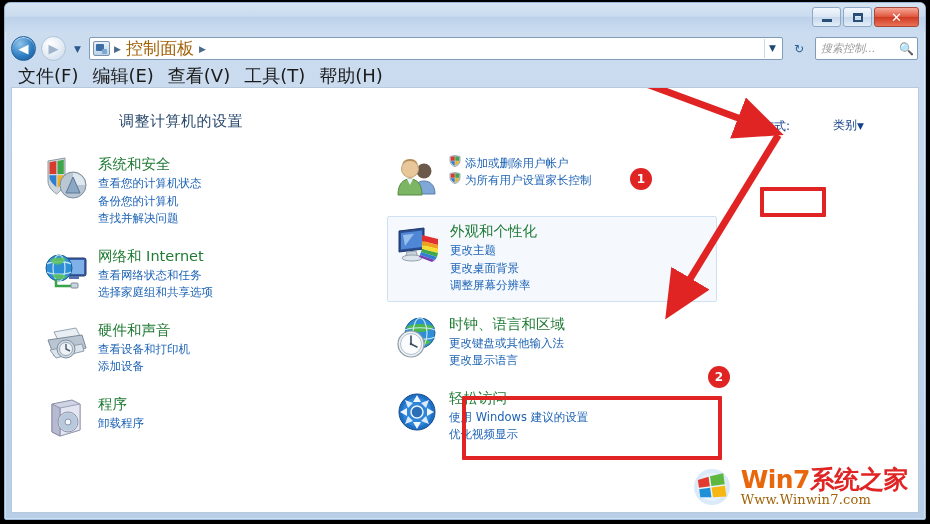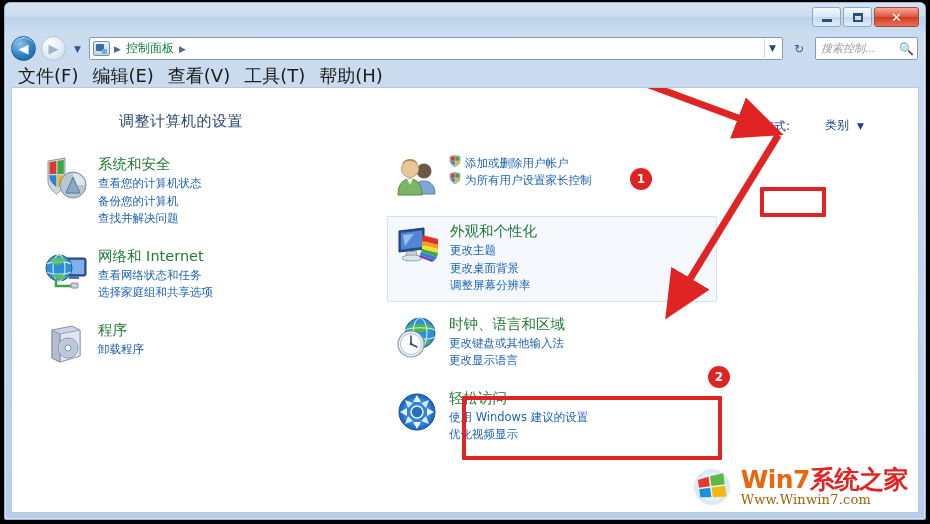--- a/index.html
+++ b/index.html
@@ -96,21 +96,21 @@
   }
   .cp-icon::before {
     content: ""; position: absolute; left: 2px; top: 2px;
     width: 8px; height: 7px; background: #3b6ea5; border-radius: 1px;
   }
   .cp-icon::after {
     content: ""; position: absolute; right: 2px; bottom: 1px;
     width: 5px; height: 5px; background: #7fa8cf; border-radius: 1px;
   }
   .crumb {
-    font-size: 12px; color: #15803d; padding: 0 3px;
+    font-size: 17px; color: #a16207; padding: 0 3px;
     white-space: nowrap; cursor: pointer;
   }
   .crumb-sep { color: #4a6b8a; font-size: 9px; padding: 0 2px; }
   .addr-spacer { flex: 1 1 auto; }
   .addr-caret {
     width: 16px; text-align: center; color: #20486e; font-size: 9px;
     border-left: 1px solid #c9d9e8; cursor: pointer; line-height: 19px; height: 19px;
   }
   .refreshbtn {
     width: 22px; height: 23px; flex: none;
@@ -151,21 +151,21 @@
     font-size: 15px; color: #2b4a6f; letter-spacing: .5px;
     white-space: nowrap;
   }
   .viewby {
     position: absolute; right: 128px; top: 30px;
     font-size: 12px; color: #15428b; white-space: nowrap;
   }
   .viewby-val {
     position: absolute; right: 50px; top: 27px;
     font-size: 12px; color: #15428b; white-space: nowrap;
-    display: flex; align-items: center; gap: 8px; cursor: pointer;
+    display: flex; align-items: center; gap: 0; cursor: pointer;
     padding: 2px 4px;
   }
   .viewby-val .caret { font-size: 9px; color: #15428b; }
 
   
   .col {
     position: absolute; top: 62px;
   }
   .col-left  { left: 24px;  width: 330px; }
   .col-right { left: 375px; width: 330px; }
@@ -355,20 +355,41 @@
             <div class="cat-title">网络和 Internet</div>
             <div class="cat-link">
                 <span>查看网络状态和任务</span>
               </div>
             <div class="cat-link">
                 <span>选择家庭组和共享选项</span>
               </div>
           </div>
         </div>
 
+        <div class="cat">
+          <div class="cat-icon">
+            <svg width="48" height="48" viewBox="0 0 48 48">
+              <path d="M12 12 L34 8 L38 16 L16 20 Z" fill="#e9eef3" stroke="#97a5b3" stroke-width="1"></path>
+              <path d="M6 20 L40 15 L44 28 L12 36 Z" fill="#b9c5d1" stroke="#7b8a99" stroke-width="1"></path>
+              <path d="M8 30 L40 24 L42 31 L14 38 Z" fill="#dde5ec" stroke="#8e9daa" stroke-width="1"></path>
+              <circle cx="24" cy="29" r="9" fill="#cdd7e1" stroke="#8090a0" stroke-width="1"></circle>
+              <circle cx="24" cy="29" r="6.5" fill="#eef2f6" stroke="#97a5b3" stroke-width="1"></circle>
+              <path d="M24 24 L24 29 L28 31" stroke="#46596c" stroke-width="1.4" fill="none"></path>
+            </svg>
+          </div>
+          <div class="cat-body">
+            <div class="cat-title">硬件和声音</div>
+            <div class="cat-link">
+                <span>查看设备和打印机</span>
+              </div>
+            <div class="cat-link">
+                <span>添加设备</span>
+              </div>
+          </div>
+        </div>
 
         <div class="cat">
           <div class="cat-icon">
             <svg width="48" height="48" viewBox="0 0 48 48">
               <path d="M10 10 L30 6 L38 10 L38 36 L18 42 L10 38 Z" fill="#cfd3e4" stroke="#8a8fa8" stroke-width="1"></path>
               <path d="M18 14 L38 10 L38 36 L18 42 Z" fill="#e3e6f2" stroke="#9aa0b5" stroke-width="1"></path>
               <path d="M10 10 L18 14 L18 42 L10 38 Z" fill="#b6bbd2" stroke="#8a8fa8" stroke-width="1"></path>
               <circle cx="26" cy="28" r="10" fill="#d8dde8" stroke="#8e94a8" stroke-width="1"></circle>
               <circle cx="26" cy="28" r="9" fill="#9fb8d4" opacity=".55"></circle>
               <circle cx="26" cy="28" r="3" fill="#f2f5fa" stroke="#8e94a8"></circle>

